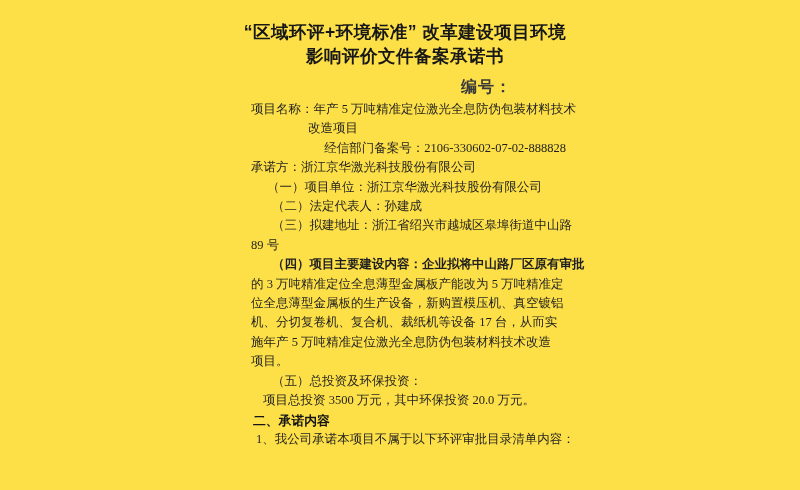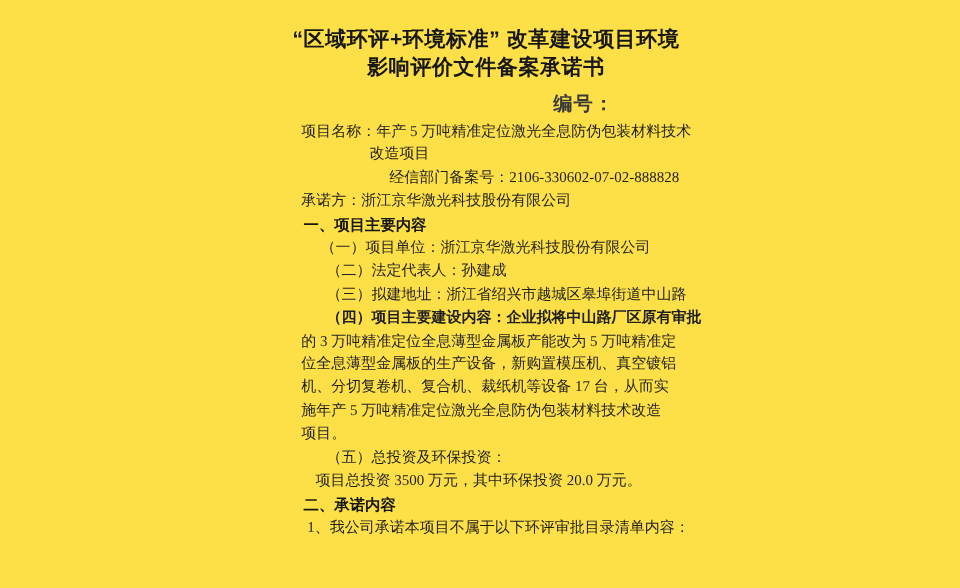--- a/index.html
+++ b/index.html
@@ -69,24 +69,24 @@
     <div class="title-line">影响评价文件备案承诺书</div>
   </div>
 
   <div class="serial">编号：</div>
 
   <div class="body-lines" id="doc-lines">
       <div class="doc-line" style="margin-left: 0px;">项目名称：年产 5 万吨精准定位激光全息防伪包装材料技术</div>
       <div class="doc-line" style="margin-left: 57px;">改造项目</div>
       <div class="doc-line" style="margin-left: 0px; text-align: right;">经信部门备案号：2106-330602-07-02-888828</div>
       <div class="doc-line" style="margin-left: 0px;">承诺方：浙江京华激光科技股份有限公司</div>
-      <div class="doc-line bold" style="margin-left: 2px;">一、项目主要内容</div>
       <div class="doc-line" style="margin-left: 16px;">（一）项目单位：浙江京华激光科技股份有限公司</div>
       <div class="doc-line" style="margin-left: 21px;">（二）法定代表人：孙建成</div>
       <div class="doc-line" style="margin-left: 21px;">（三）拟建地址：浙江省绍兴市越城区皋埠街道中山路</div>
+      <div class="doc-line" style="margin-left: 0px;">89 号</div>
       <div class="doc-line" style="margin-left: 21px; font-weight: bold;">（四）项目主要建设内容：企业拟将中山路厂区原有审批</div>
       <div class="doc-line" style="margin-left: 0px;">的 3 万吨精准定位全息薄型金属板产能改为 5 万吨精准定</div>
       <div class="doc-line" style="margin-left: 0px;">位全息薄型金属板的生产设备，新购置模压机、真空镀铝</div>
       <div class="doc-line" style="margin-left: 0px;">机、分切复卷机、复合机、裁纸机等设备 17 台，从而实</div>
       <div class="doc-line" style="margin-left: 0px;">施年产 5 万吨精准定位激光全息防伪包装材料技术改造</div>
       <div class="doc-line" style="margin-left: 0px;">项目。</div>
       <div class="doc-line" style="margin-left: 21px;">（五）总投资及环保投资：</div>
       <div class="doc-line" style="margin-left: 12px;">项目总投资 3500 万元，其中环保投资 20.0 万元。</div>
       <div class="doc-line bold" style="margin-left: 2px;">二、承诺内容</div>
       <div class="doc-line" style="margin-left: 5px;">1、我公司承诺本项目不属于以下环评审批目录清单内容：</div>

